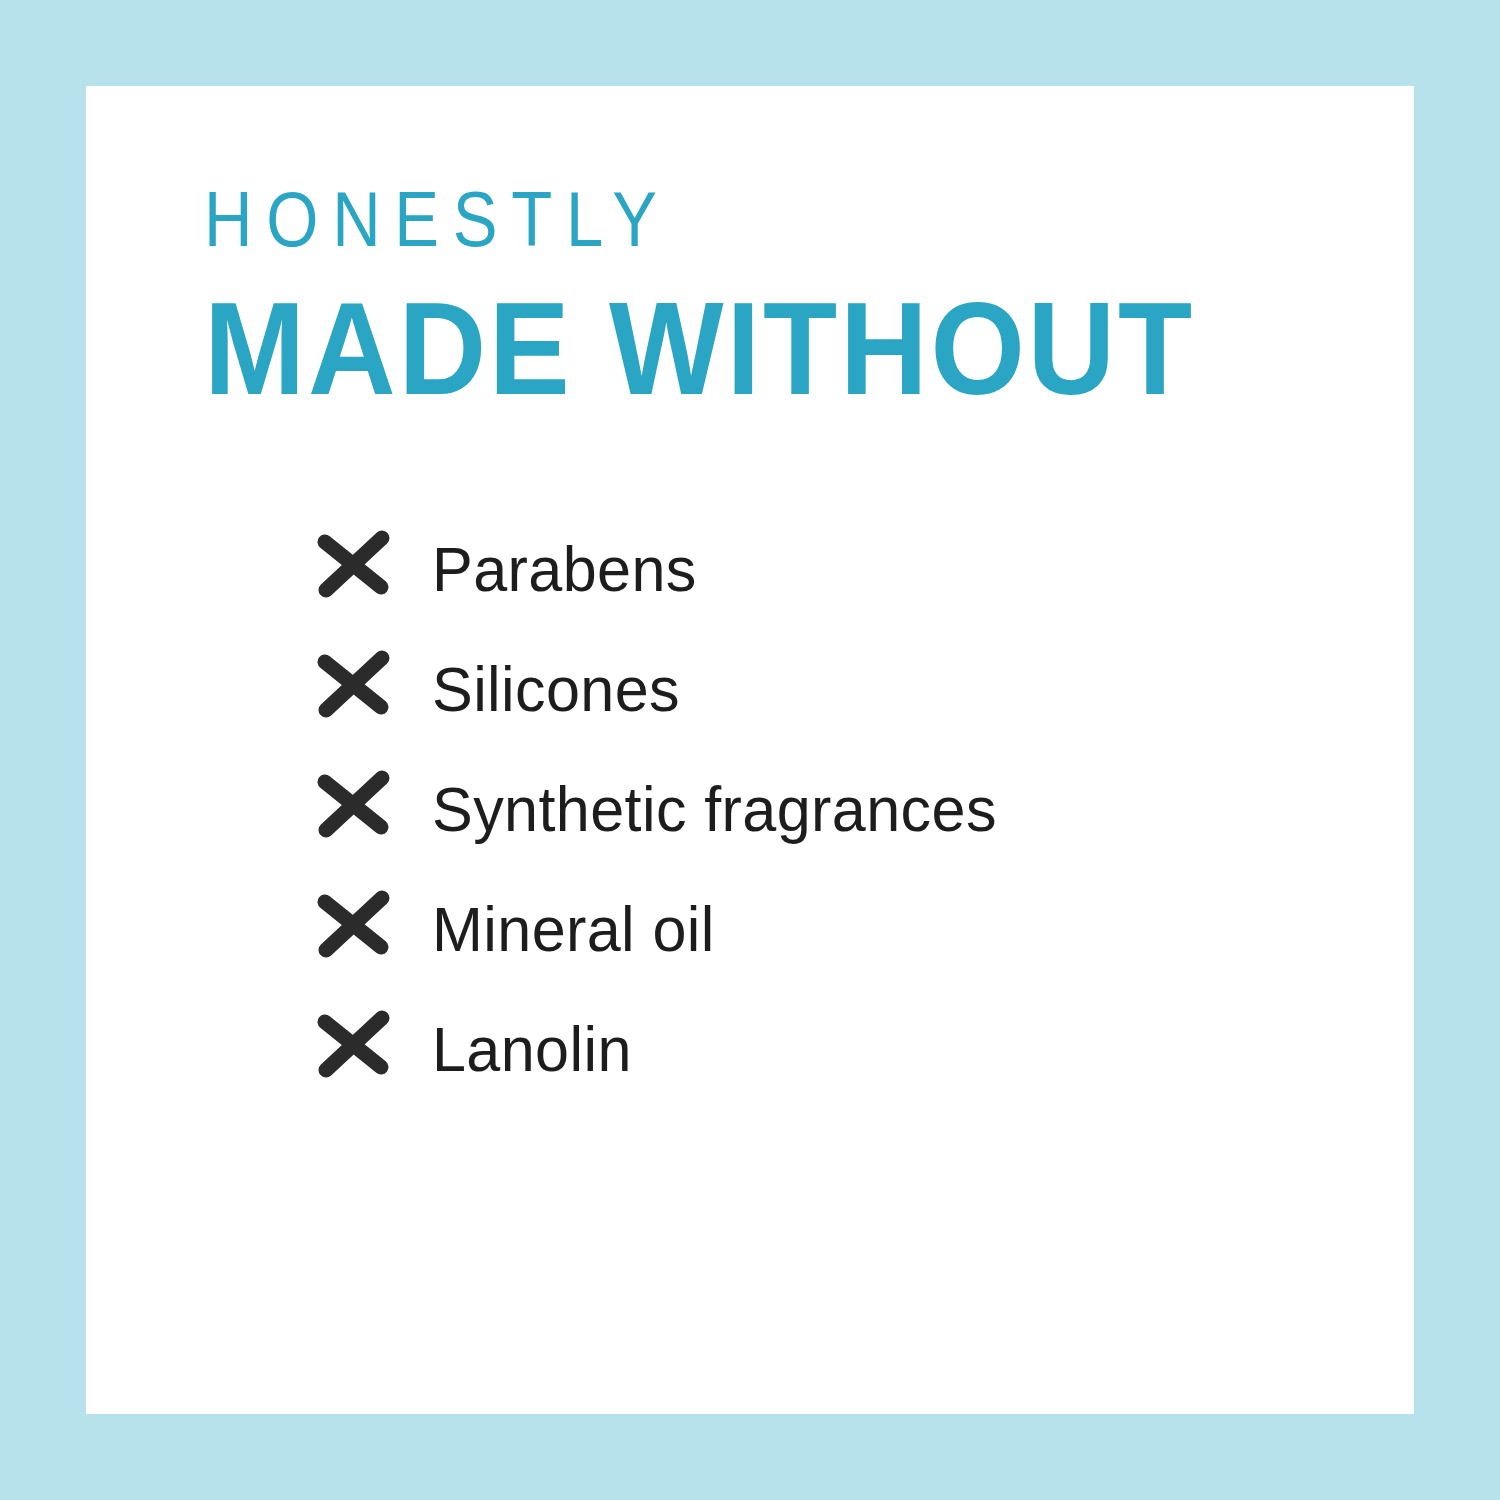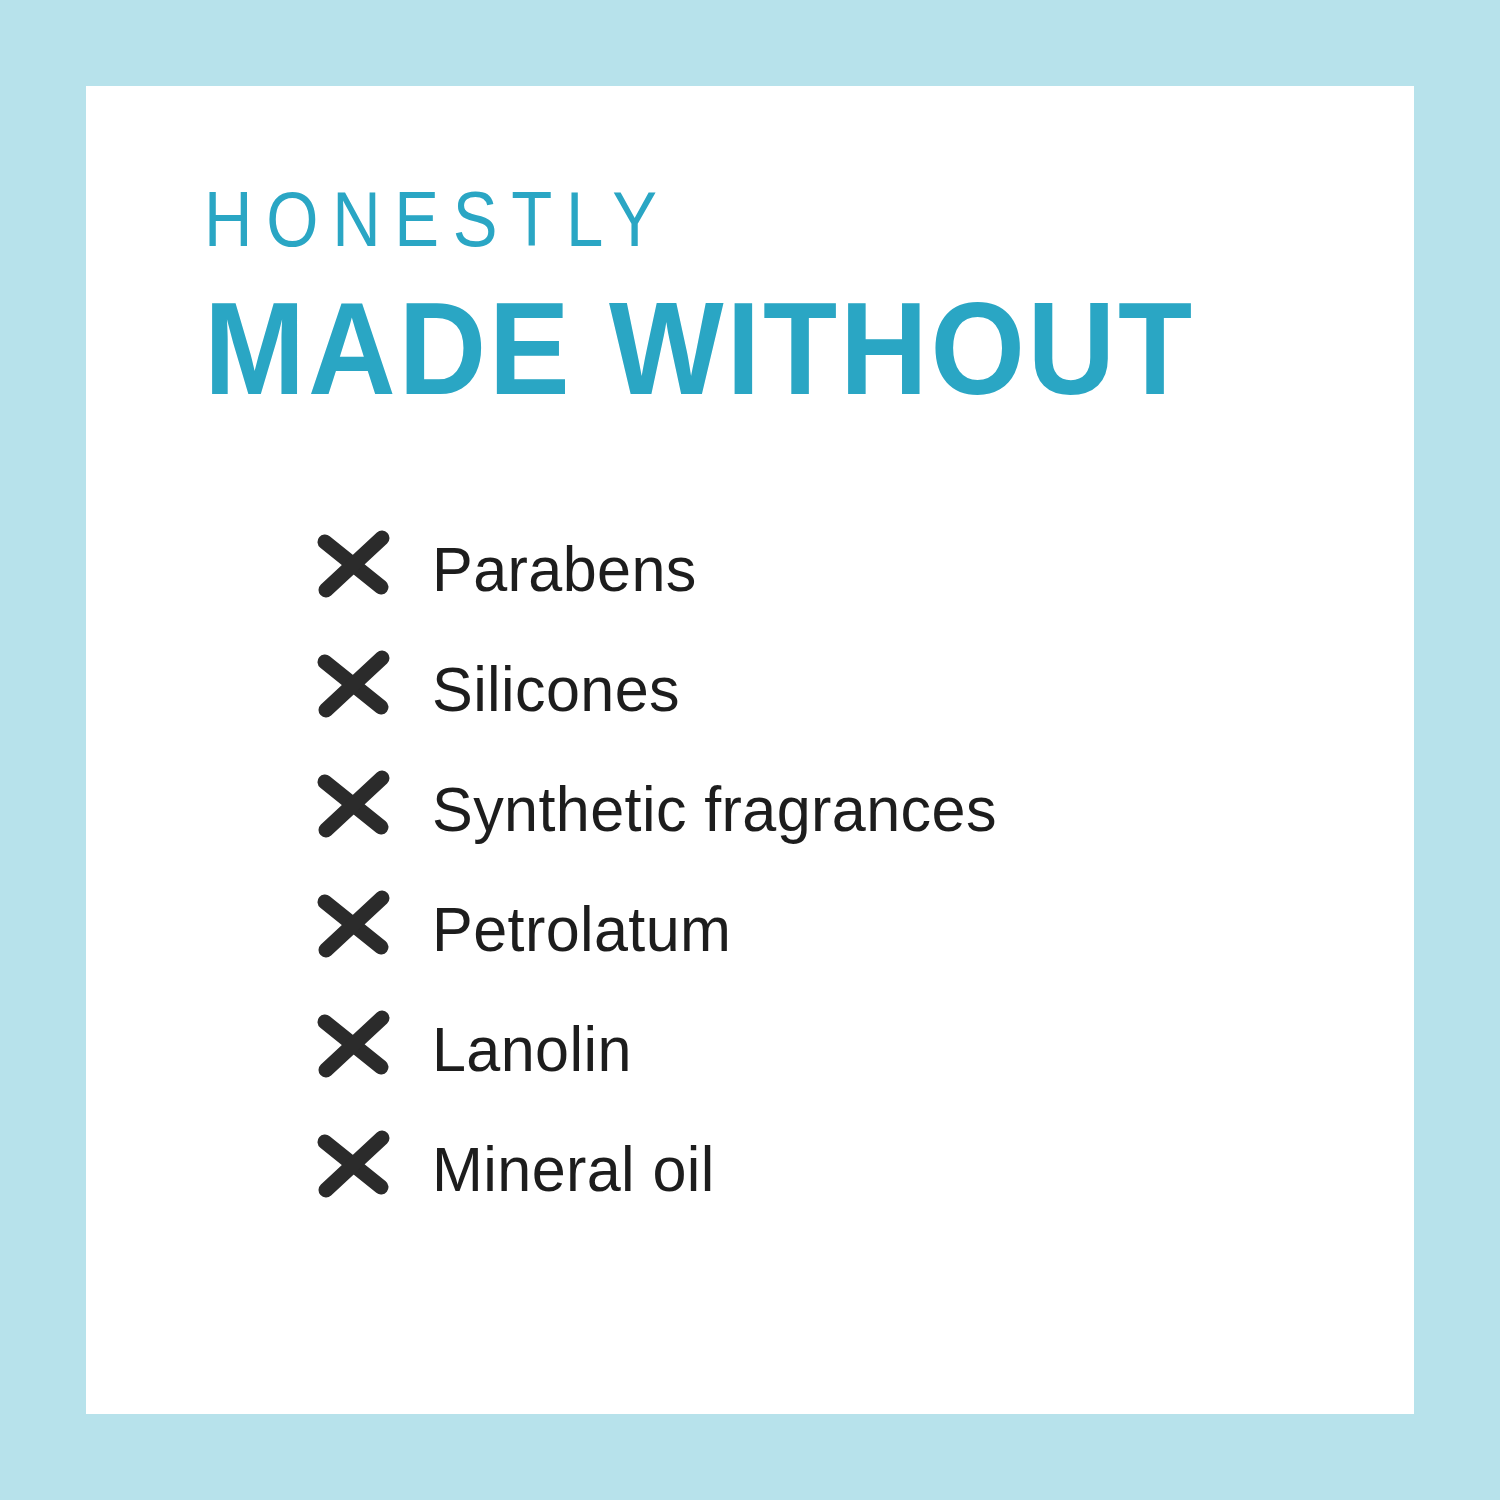--- a/index.html
+++ b/index.html
@@ -153,52 +153,41 @@
           <svg viewBox="0 0 74 74" xmlns="http://www.w3.org/2000/svg">
             <g stroke="#2b2b2b" stroke-width="15" stroke-linecap="round">
               <line x1="9" y1="14" x2="65" y2="59"></line>
               <line x1="66" y1="10" x2="10" y2="62"></line>
             </g>
           </svg>
         </span>
         <span class="claim-label">Synthetic fragrances</span>
       </li>
 
+
       <li class="claim-row">
         <span class="x-icon">
           <svg viewBox="0 0 74 74" xmlns="http://www.w3.org/2000/svg">
             <g stroke="#2b2b2b" stroke-width="15" stroke-linecap="round">
               <line x1="9" y1="14" x2="65" y2="59"></line>
               <line x1="66" y1="10" x2="10" y2="62"></line>
             </g>
           </svg>
         </span>
-        <span class="claim-label">Petrolatum</span>
+        <span class="claim-label">Mineral oil</span>
       </li>
 
       <li class="claim-row">
         <span class="x-icon">
           <svg viewBox="0 0 74 74" xmlns="http://www.w3.org/2000/svg">
             <g stroke="#2b2b2b" stroke-width="15" stroke-linecap="round">
               <line x1="9" y1="14" x2="65" y2="59"></line>
               <line x1="66" y1="10" x2="10" y2="62"></line>
             </g>
           </svg>
         </span>
         <span class="claim-label">Lanolin</span>
       </li>
 
-      <li class="claim-row">
-        <span class="x-icon">
-          <svg viewBox="0 0 74 74" xmlns="http://www.w3.org/2000/svg">
-            <g stroke="#2b2b2b" stroke-width="15" stroke-linecap="round">
-              <line x1="9" y1="14" x2="65" y2="59"></line>
-              <line x1="66" y1="10" x2="10" y2="62"></line>
-            </g>
-          </svg>
-        </span>
-        <span class="claim-label">Mineral oil</span>
-      </li>
-
 
     </ul>
   </div>
 </div>
 
 </body></html>

